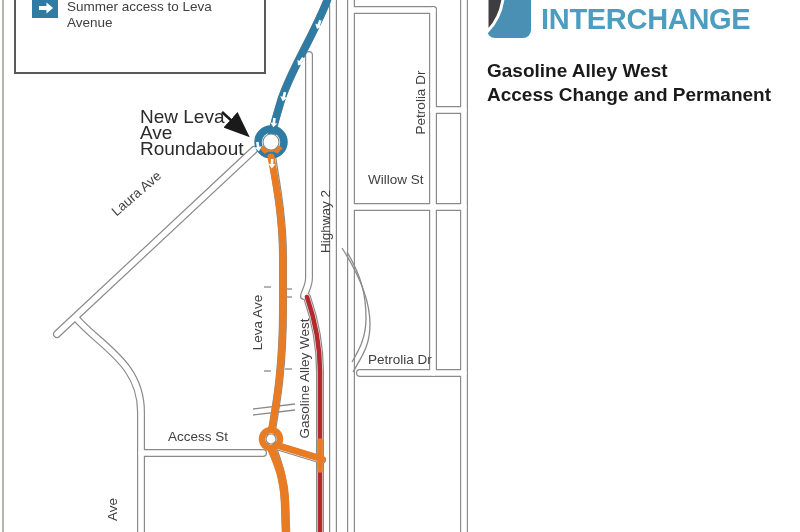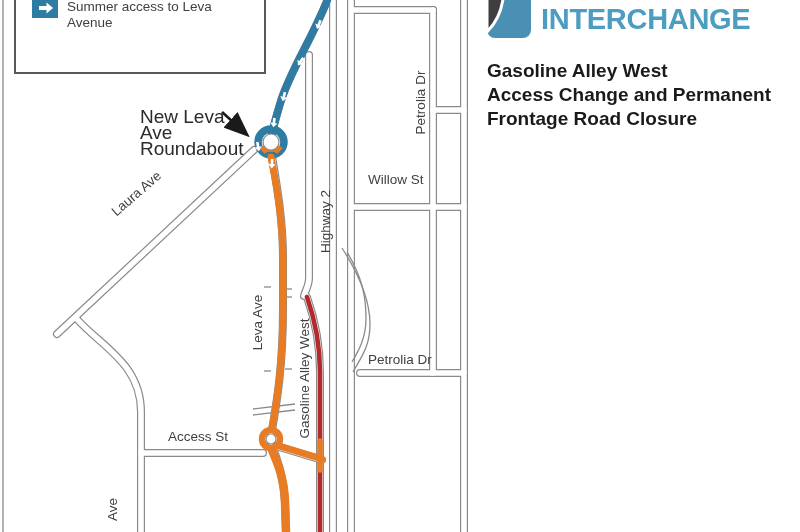--- a/index.html
+++ b/index.html
@@ -174,16 +174,15 @@
     <svg width="44" height="52" viewBox="0 0 44 52">
       <rect x="0" y="0" width="44" height="52" rx="8" fill="#4A90B5"></rect>
       <path d="M0,0 L17,0 C17,18 12,34 0,46 Z" fill="#3E3E40" stroke="#ffffff" stroke-width="3"></path>
     </svg>
   </div>
   <div class="logo-word">INTERCHANGE</div>
 
   <div class="title">
     <span>Gasoline Alley West</span>
     <span>Access Change and Permanent</span>
-    <span>Frontage Road Closure</span>
   </div>
 
 </div>
 
 </body></html>

